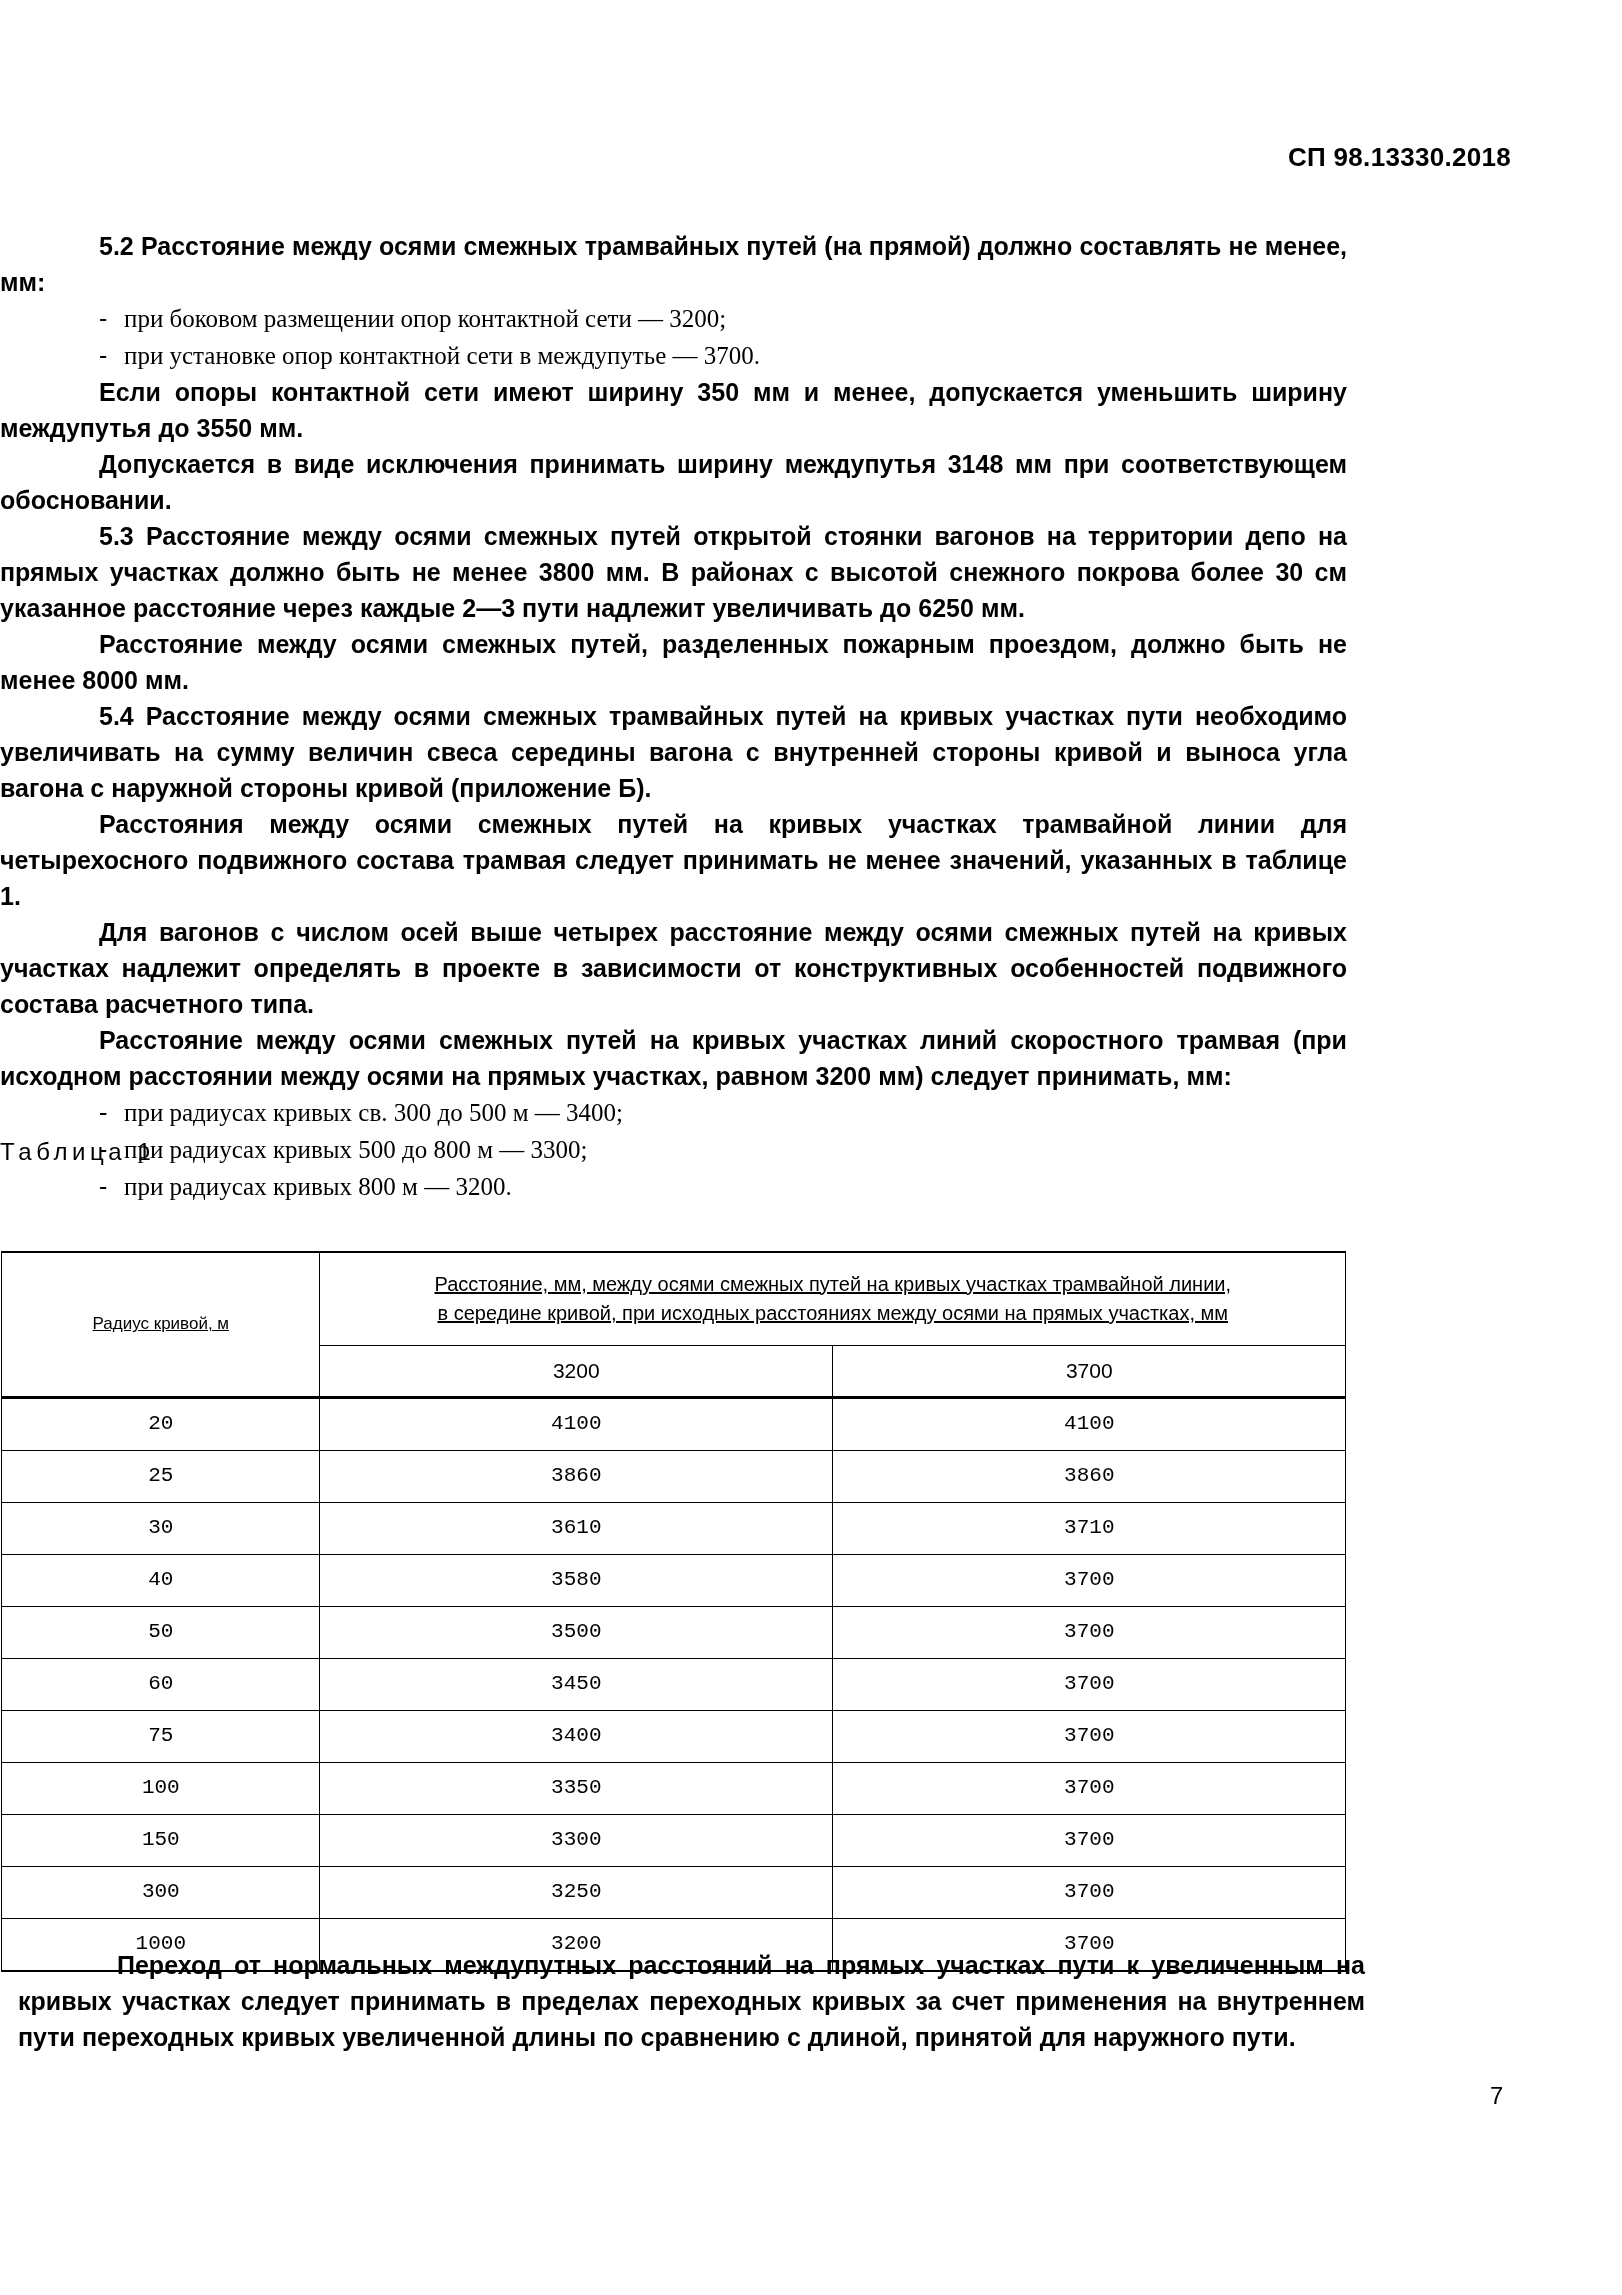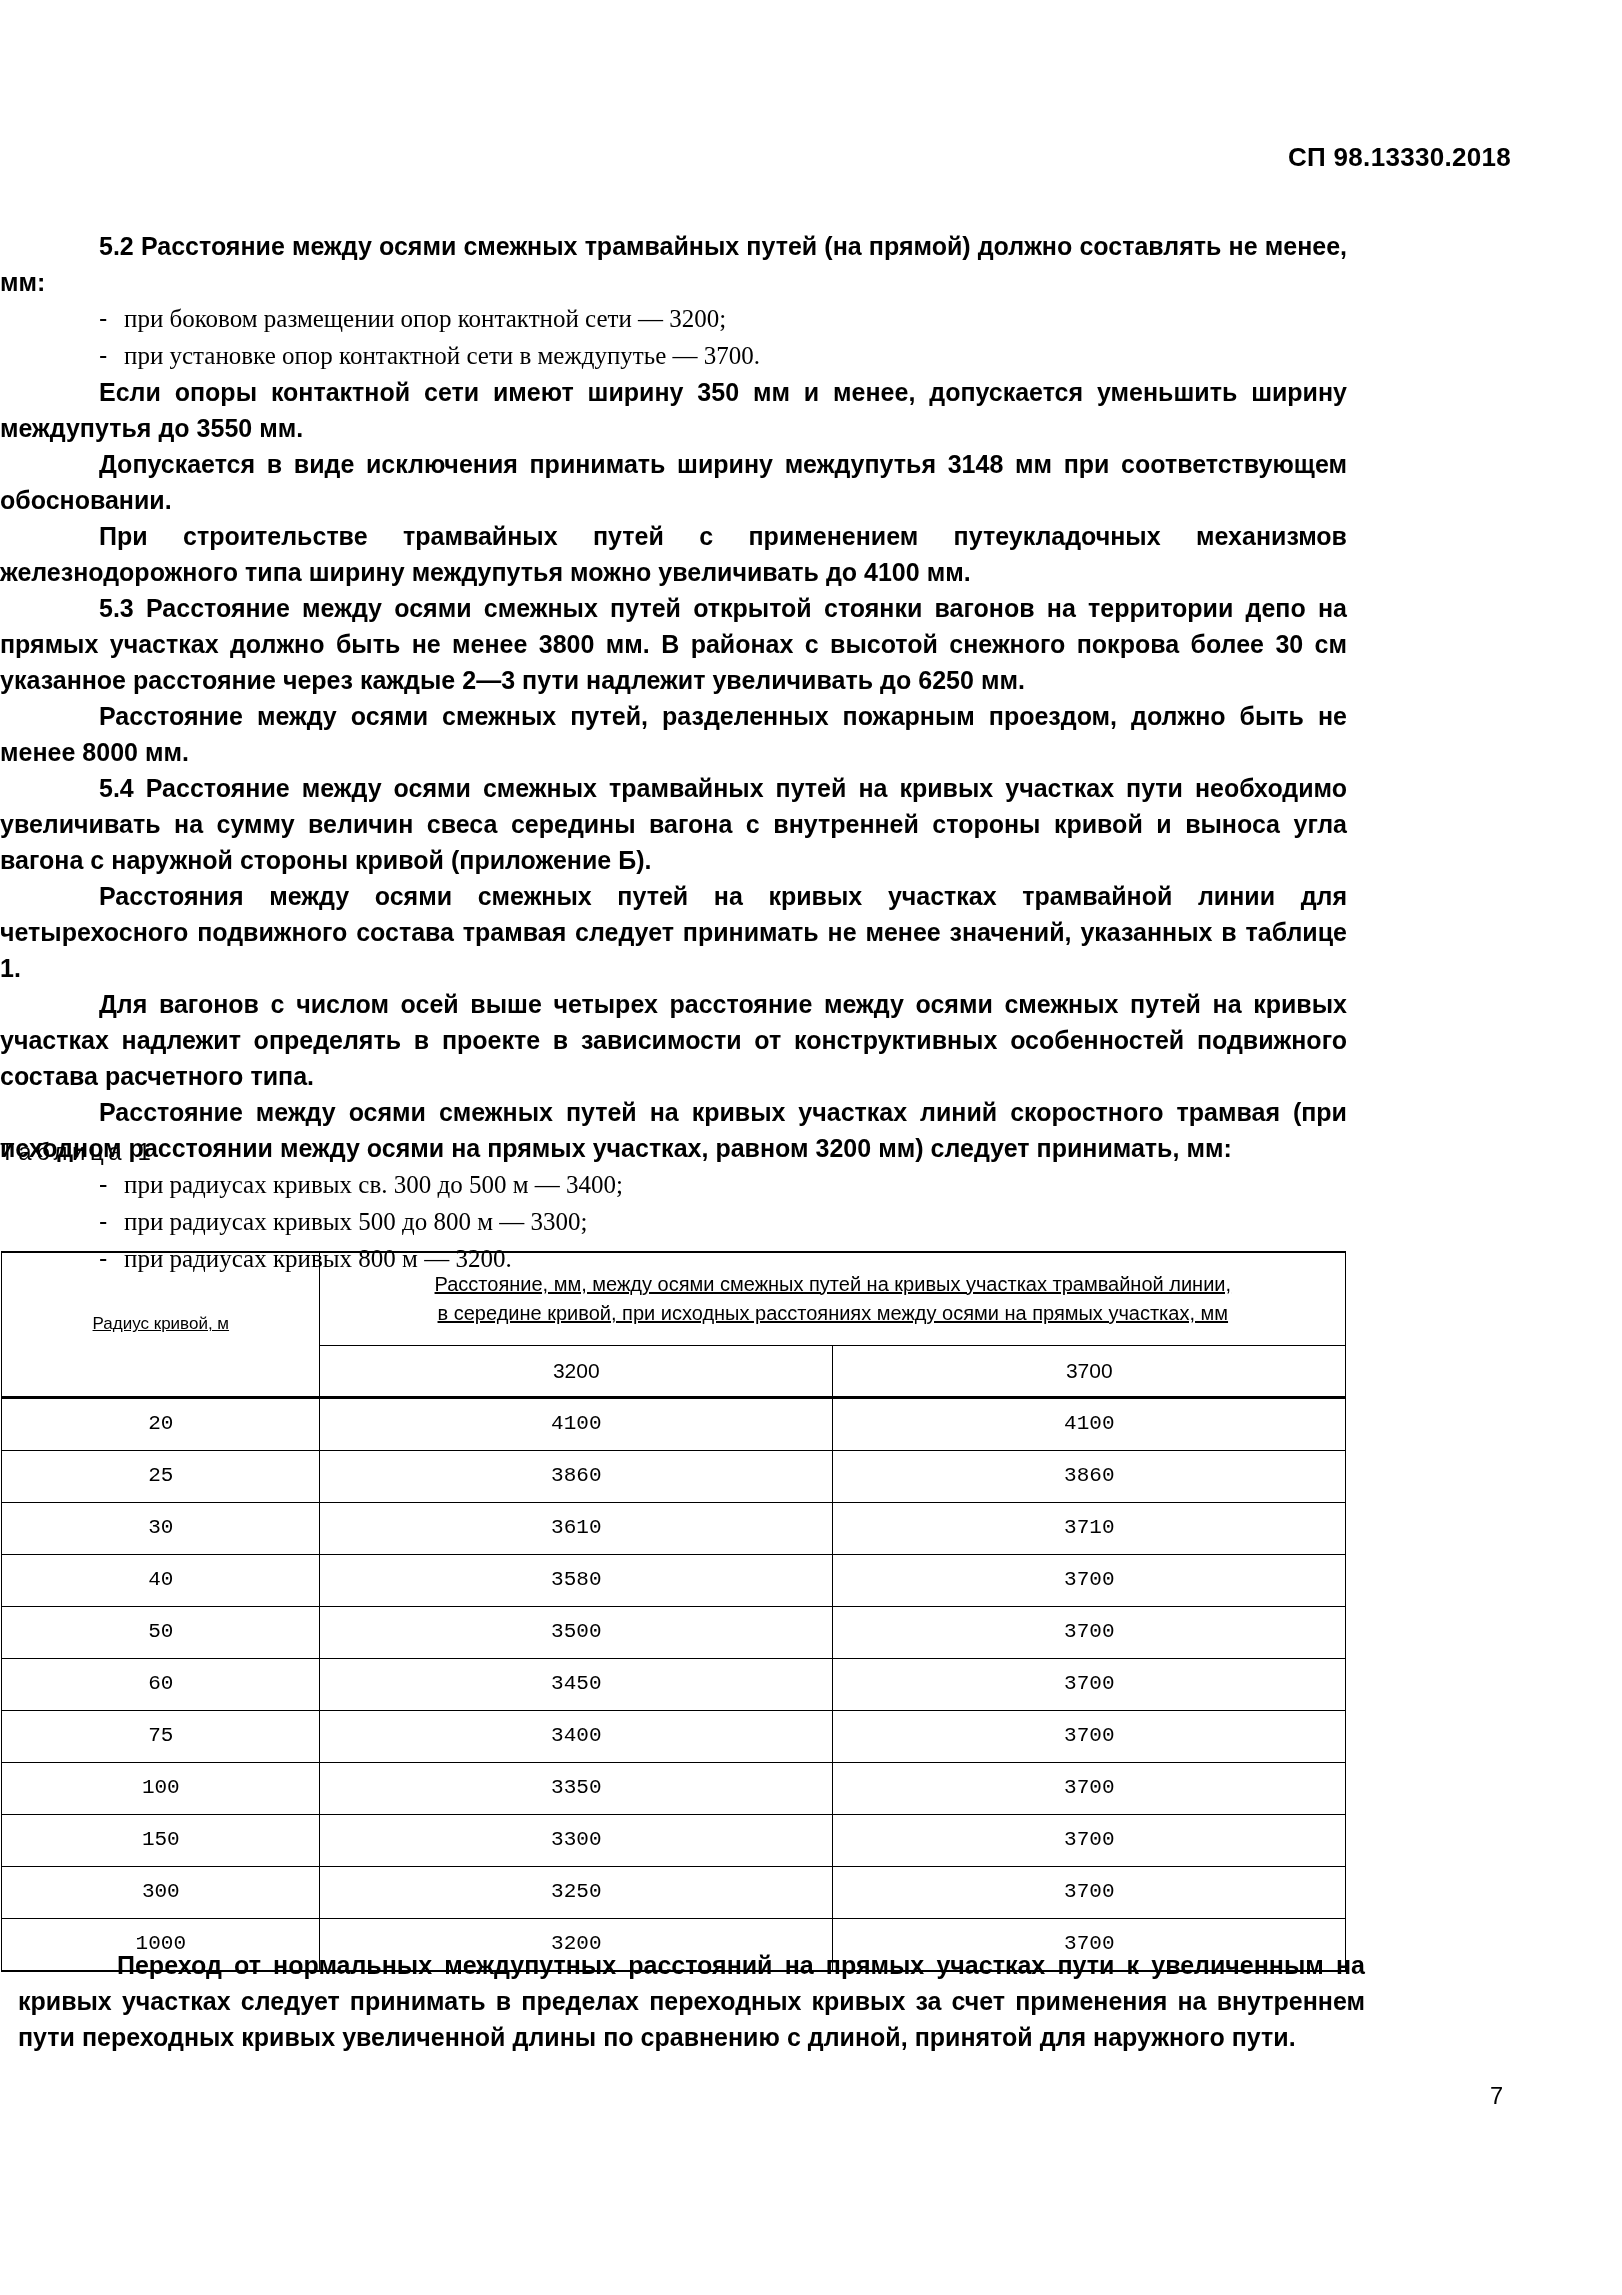--- a/index.html
+++ b/index.html
@@ -151,21 +151,20 @@
 
     <ul class="dashlist">
       <li><span class="dash">-</span><span class="li-text">при боковом размещении опор контактной сети — 3200;</span></li>
       <li><span class="dash">-</span><span class="li-text">при установке опор контактной сети в междупутье — 3700.</span></li>
     </ul>
 
     <p class="para">Если опоры контактной сети имеют ширину 350 мм и менее, допускается уменьшить ширину междупутья до 3550 мм.</p>
 
     <p class="para">Допускается в виде исключения принимать ширину междупутья 3148 мм при соответствующем обосновании.</p>
 
-    <p class="para">При строительстве трамвайных путей с применением путеукладочных механизмов железнодорожного типа ширину междупутья можно увеличивать до 4100 мм.</p>
 
     <p class="para">5.3 Расстояние между осями смежных путей открытой стоянки вагонов на территории депо на прямых участках должно быть не менее 3800 мм. В районах с высотой снежного покрова более 30 см указанное расстояние через каждые 2—3 пути надлежит увеличивать до 6250 мм.</p>
 
     <p class="para">Расстояние между осями смежных путей, разделенных пожарным проездом, должно быть не менее 8000 мм.</p>
 
     <p class="para">5.4 Расстояние между осями смежных трамвайных путей на кривых участках пути необходимо увеличивать на сумму величин свеса середины вагона с внутренней стороны кривой и выноса угла вагона с наружной стороны кривой (приложение Б).</p>
 
     <p class="para">Расстояния между осями смежных путей на кривых участках трамвайной линии для четырехосного подвижного состава трамвая следует принимать не менее значений, указанных в таблице 1.</p>
 
     <p class="para">Для вагонов с числом осей выше четырех расстояние между осями смежных путей на кривых участках надлежит определять в проекте в зависимости от конструктивных особенностей подвижного состава расчетного типа.</p>

